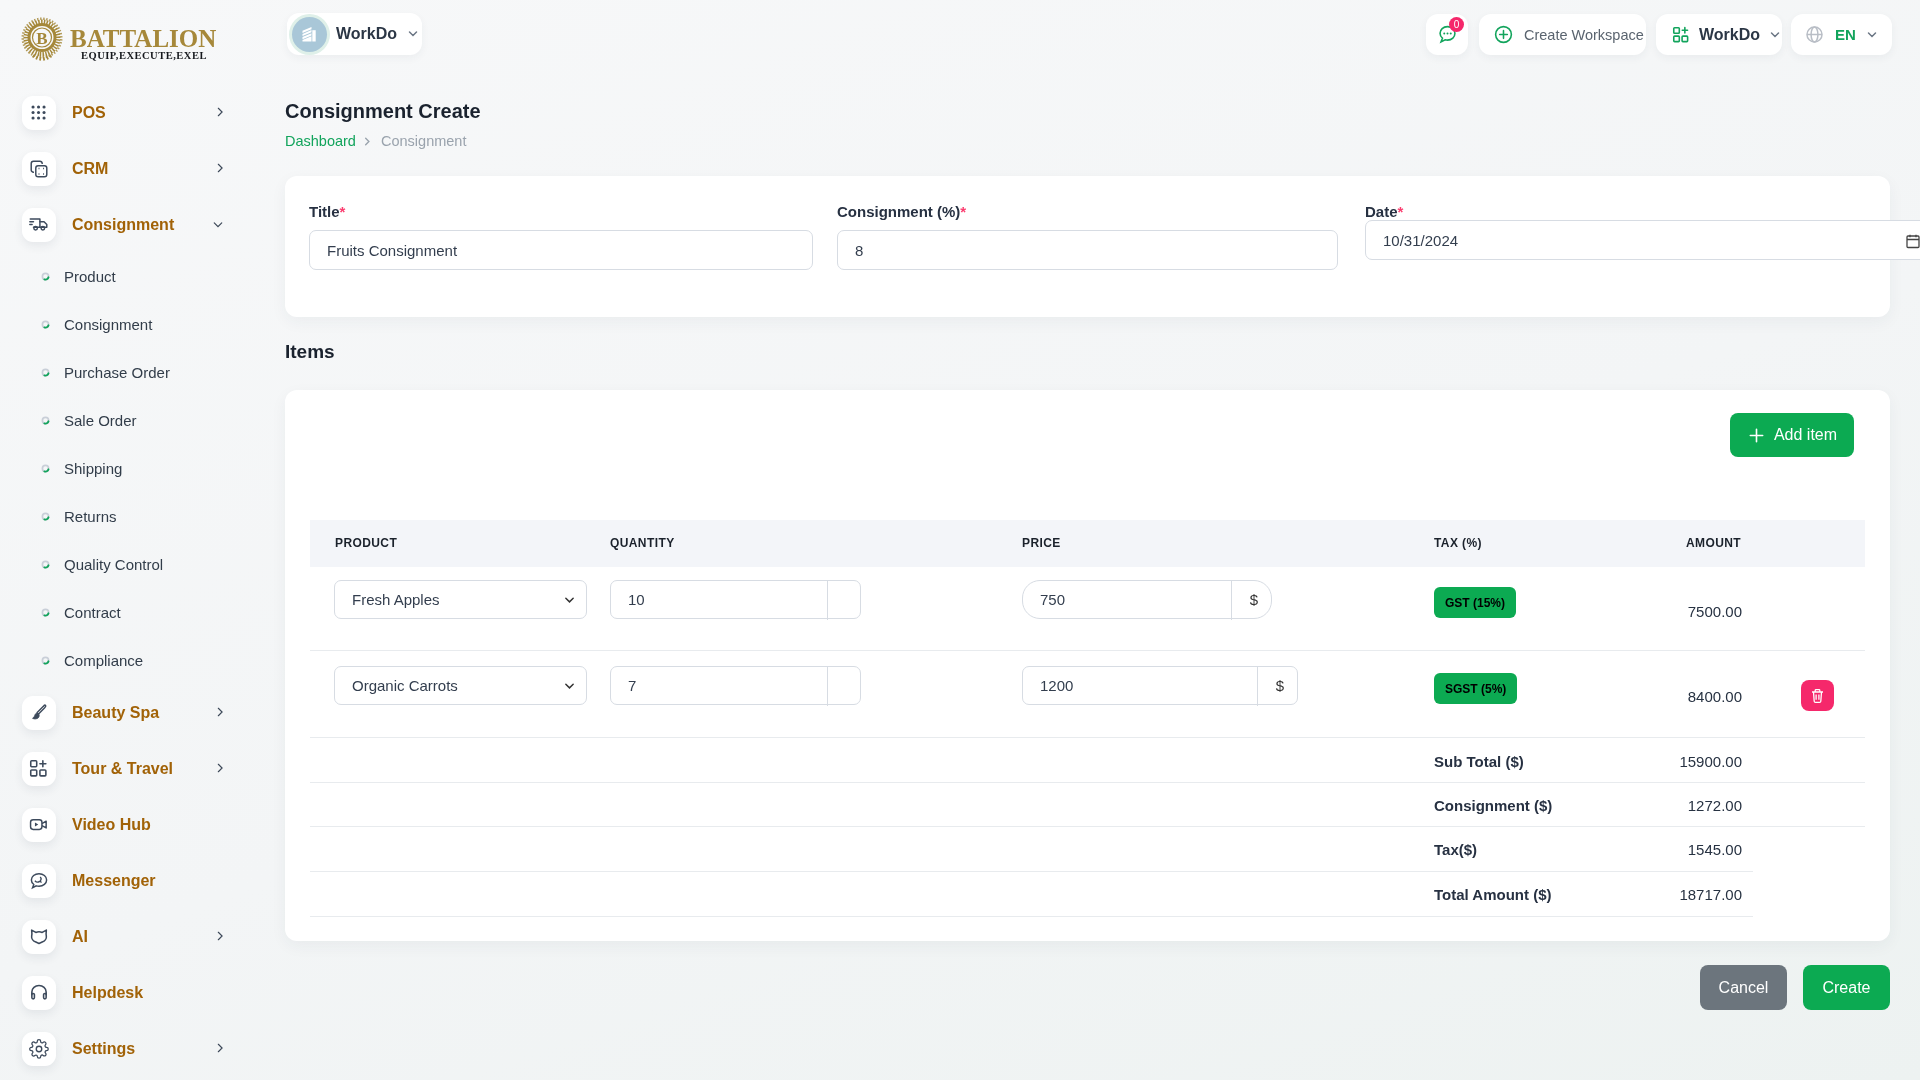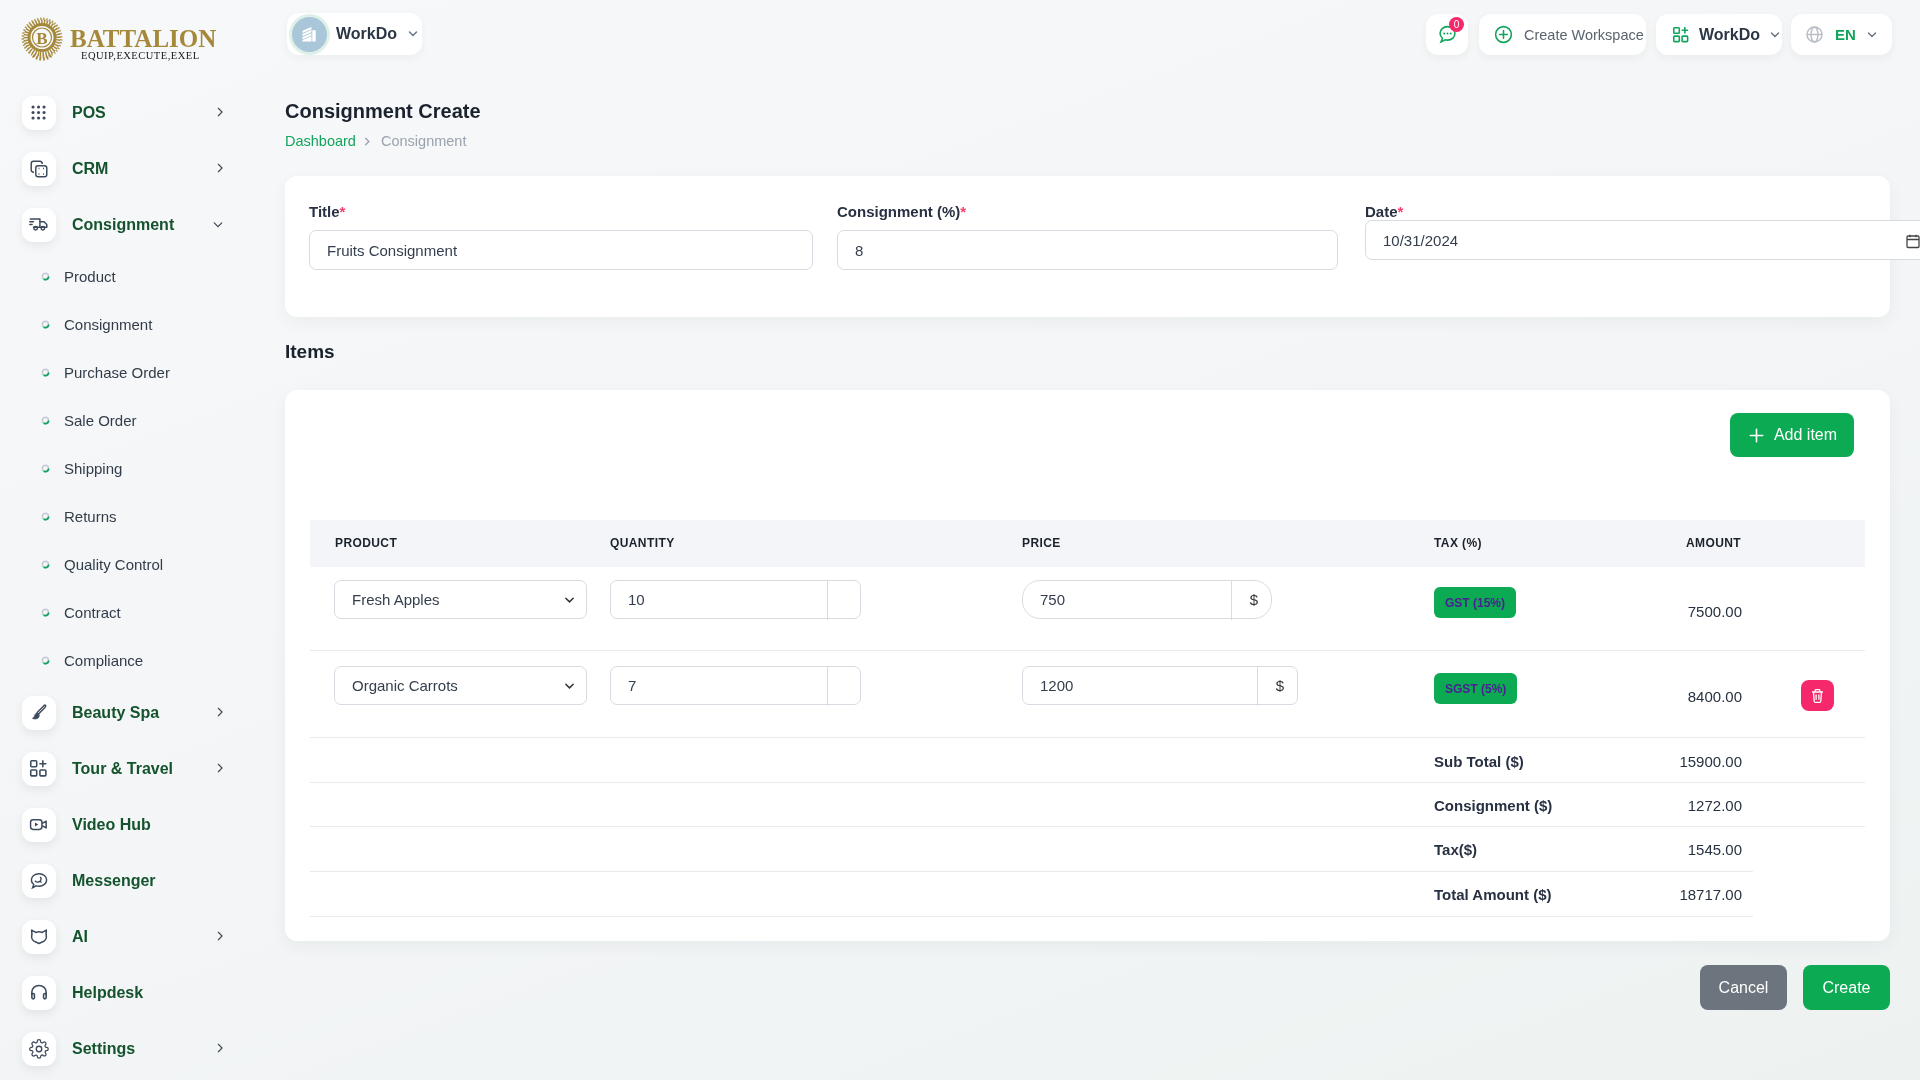--- a/index.html
+++ b/index.html
@@ -6,39 +6,39 @@
 html,body { width:1920px; height:1080px; overflow:hidden; }
 body {
   font-family:"Liberation Sans", sans-serif;
   background:linear-gradient(160deg,#f7f8f9 0%,#f3f5f6 55%,#edf2f1 100%);
   color:#2b3645; position:relative;
 }
 .abs { position:absolute; }
 
 .icobox { position:absolute; left:22px; width:34px; height:34px; background:#fff; border-radius:11px;
   box-shadow:0 4px 10px rgba(40,52,81,.08); display:flex; align-items:center; justify-content:center; }
-.m-label { position:absolute; left:72px; font-size:16px; font-weight:700; color:#14532d; }
+.m-label { position:absolute; left:72px; font-size:16px; font-weight:700; color:#a16207; }
 .m-chev { position:absolute; left:215px; width:10px; height:10px; color:#3c4858; }
 .sub-dot { position:absolute; left:40.5px; width:9px; height:9px; }
 .sub-label { position:absolute; left:64px; font-size:15px; font-weight:400; color:#323d4a; }
 
 .pill { position:absolute; top:14px; height:41px; background:#fff; border-radius:12px;
   box-shadow:0 3px 8px rgba(40,52,81,.05); display:flex; align-items:center; }
 
 .card { position:absolute; left:285px; width:1605px; background:#fff; border-radius:12px;
   box-shadow:0 5px 16px rgba(47,60,85,.05); }
 .lbl { font-size:15px; font-weight:700; color:#273142; }
 .req { color:#fb3d6f; }
 .inp { position:absolute; height:40px; border:1px solid #d7dce3; border-radius:7px; background:#fff;
   font-size:15px; color:#333e4e; display:flex; align-items:center; padding-left:17px; }
 
 .thead { position:absolute; left:25px; top:130px; width:1555px; height:47px; background:#f3f5f9; }
 .th { position:absolute; top:16px; font-size:12px; font-weight:700; color:#1b222c; letter-spacing:.4px; }
 .hr { position:absolute; height:1px; background:#e8ebee; }
-.badge { position:absolute; height:31px; background:#0caa52; border-radius:6px; color:#4c1d95;
+.badge { position:absolute; height:31px; background:#0caa52; border-radius:6px; color:#000000;
   font-size:12px; font-weight:700; display:flex; align-items:center; padding:0 11px; }
 .amt { position:absolute; width:120px; text-align:right; font-size:15px; color:#273242; }
 .tlbl { position:absolute; left:1434px; font-size:15px; font-weight:700; color:#273142; }
 .tval { position:absolute; left:1337px; width:120px; text-align:right; font-size:15px; color:#273242; }
 .sel-chev { position:absolute; width:11px; height:11px; }
 .btn { position:absolute; display:flex; align-items:center; justify-content:center; border-radius:8px;
   color:#fff; font-size:16px; }
 </style>
 </head>
 <body>
@@ -49,21 +49,21 @@
     <g fill="none" stroke="#a5883a">
       <circle cx="23" cy="21.5" r="13" stroke-width="3"></circle>
       <circle cx="23" cy="21.5" r="9.5" stroke-width="1.2"></circle>
       <circle cx="23" cy="22" r="16.2" stroke-width="4.6" stroke-dasharray="1.5 1.25" transform="rotate(100 23 22)"></circle>
         <circle cx="23" cy="22" r="19.3" stroke-width="2.4" stroke-dasharray="1.4 1.6" transform="rotate(130 23 22)" opacity=".85"></circle>
       <path d="M14 39.5 Q18 42.5 23 43 Q28 42.5 32 39.5" stroke-width="3.6" stroke-dasharray="1.7 1.9"></path>
     </g>
     <text x="23" y="27.5" text-anchor="middle" font-family="Liberation Serif" font-size="17" font-weight="bold" fill="#a5883a">B</text>
   </svg>
   <div class="abs" style="left:70px;top:25px;font-family:'Liberation Serif';font-size:25px;font-weight:bold;color:#a6883a;letter-spacing:0px;">BATTALION</div>
-  <div class="abs" style="left:81px;top:50px;font-family:'Liberation Serif';font-size:10.5px;font-weight:normal;color:#15181d;letter-spacing:0.5px;">EQUIP,EXECUTE,EXEL</div>
+  <div class="abs" style="left:81px;top:50px;font-family:'Liberation Serif';font-size:10.5px;font-weight:bold;color:#15181d;letter-spacing:0.5px;">EQUIP,EXECUTE,EXEL</div>
 </div>
 
 <div id="menu">
     <div class="icobox" style="top:95.5px;">
       <svg width="22" height="22" viewBox="0 0 24 24">
         <g fill="#3d4a5c">
           <circle cx="5.5" cy="5.5" r="1.7"></circle>
           <circle cx="11.5" cy="5.5" r="1.7"></circle>
           <circle cx="17.5" cy="5.5" r="1.7"></circle>
           <circle cx="5.5" cy="11.5" r="1.7"></circle>

